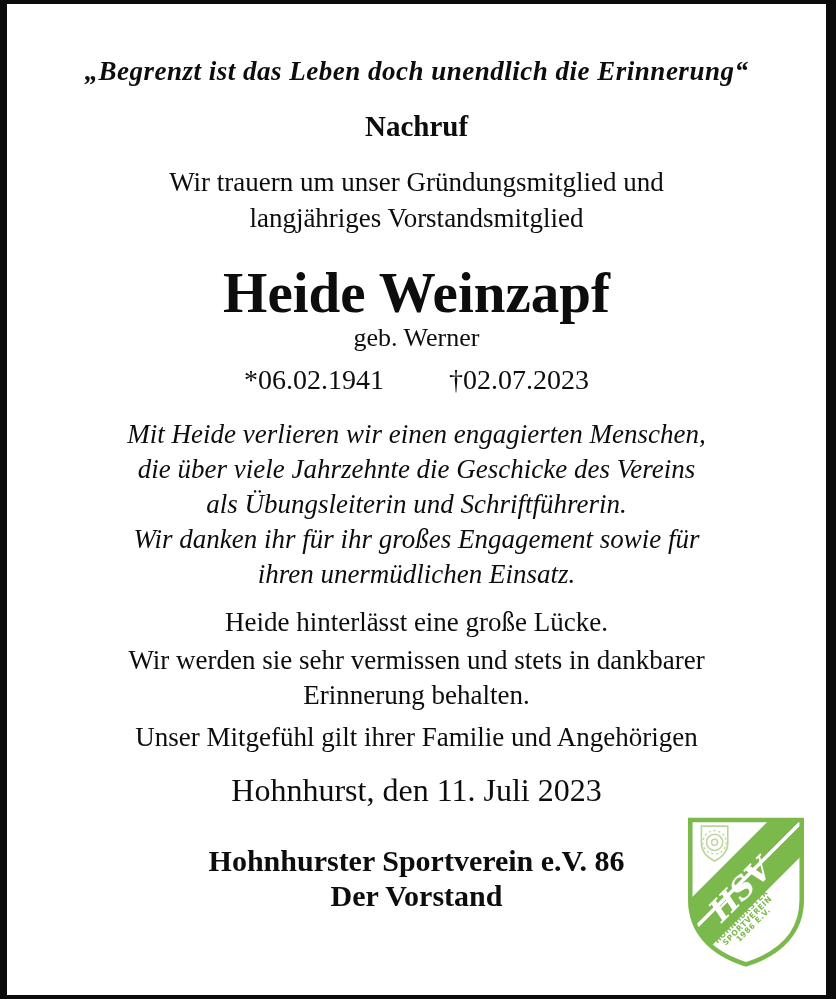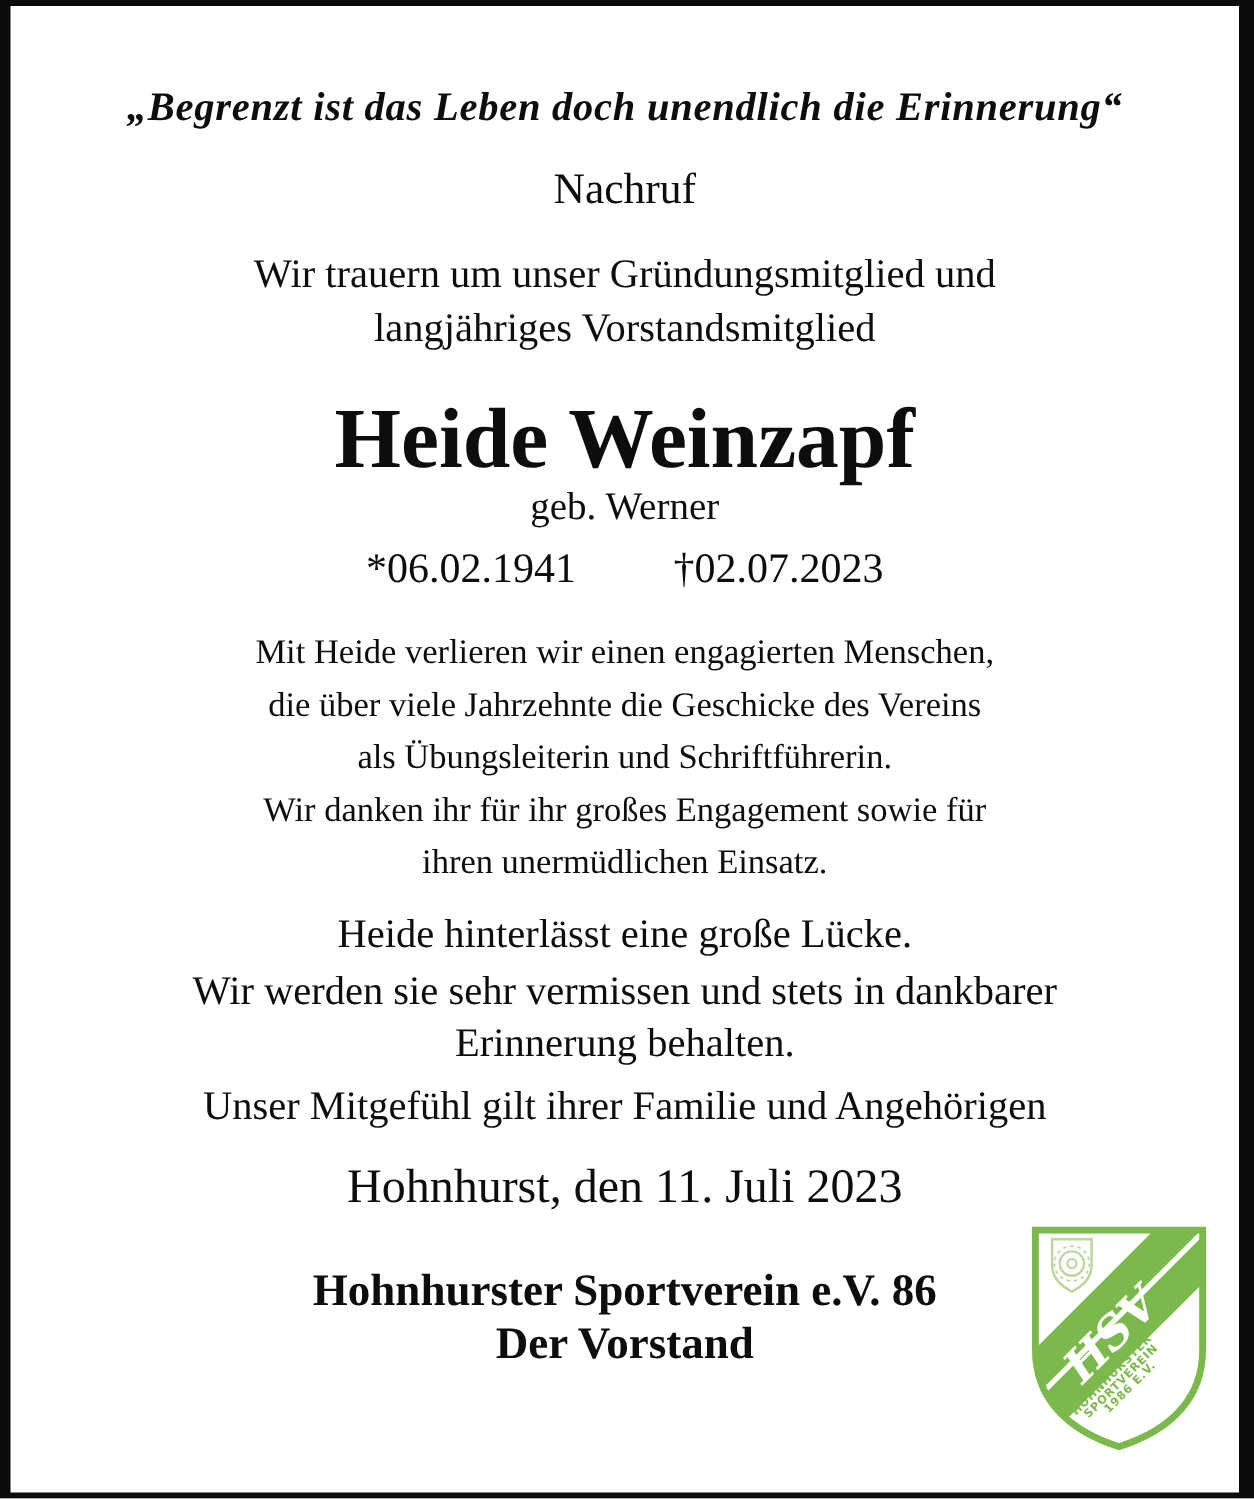--- a/index.html
+++ b/index.html
@@ -23,21 +23,21 @@
     font-size: 27px;
     line-height: 31px;
     font-weight: bold;
     font-style: italic;
     letter-spacing: 0.5px;
   }
   .heading {
     margin-top: 24px;
     font-size: 29px;
     line-height: 31px;
-    font-weight: normal;
+    font-weight: bold;
   }
   .intro {
     margin-top: 22px;
     font-size: 27px;
     line-height: 36px;
   }
   .name {
     margin-top: 26px;
     font-size: 57px;
     line-height: 62px;
@@ -50,22 +50,23 @@
   .dates {
     margin-top: 12px;
     font-size: 28px;
     line-height: 32px;
     display: flex;
     justify-content: center;
     gap: 65px;
   }
   .tribute {
     margin-top: 21px;
-    font-size: 23px;
+    font-size: 27px;
     line-height: 35px;
+    font-style: italic;
   }
   .legacy {
     margin-top: 13px;
     font-size: 27px;
     line-height: 34px;
   }
   .remembrance {
     margin-top: 4px;
     font-size: 27px;
     line-height: 35px;

